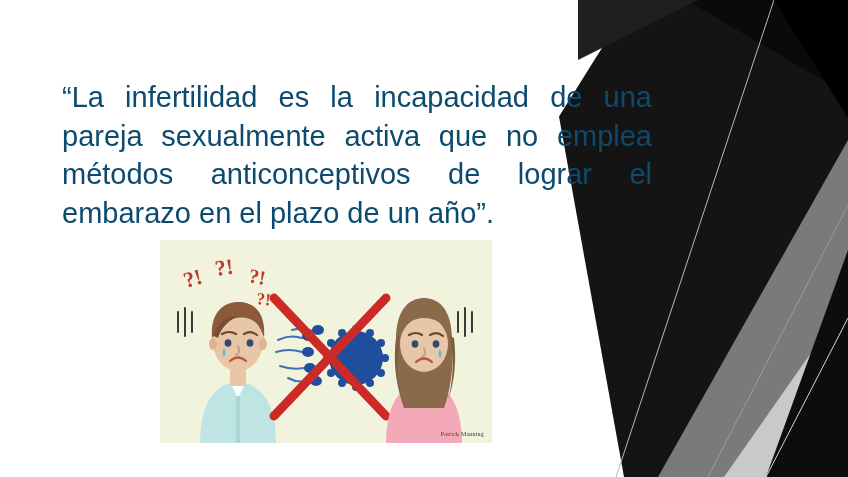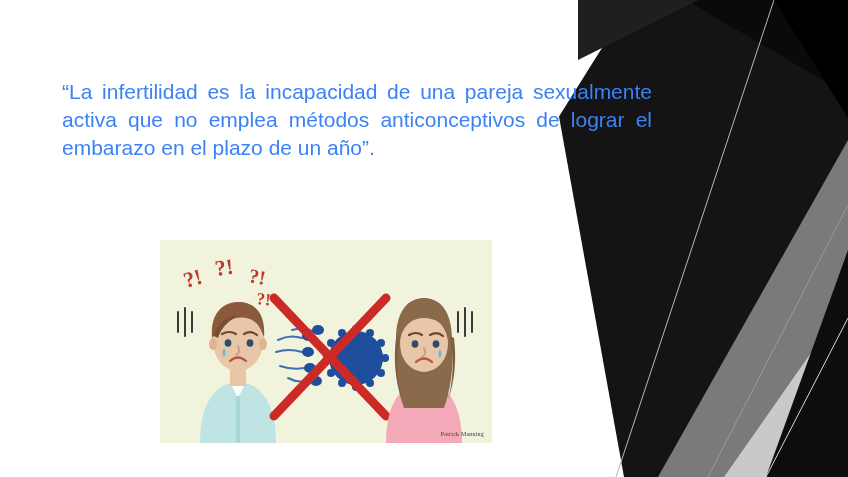--- a/index.html
+++ b/index.html
@@ -29,23 +29,23 @@
   .deco svg { display: block; }
 
   
   .text-block {
     position: absolute;
     left: 62px;
     top: 78px;
     width: 590px;
   }
   .quote-par {
-    font-size: 21px;
+    font-size: 29px;
     line-height: 1.33;
-    color: #3b82f6;
+    color: #0c4a6e;
     text-align: justify;
     text-justify: inter-word;
     margin: 0;
   }
   .oms-par {
     font-size: 24.5px;
     line-height: 1.33;
     color: #111111;
     margin: 18px 0 0 0;
     text-align: left;

